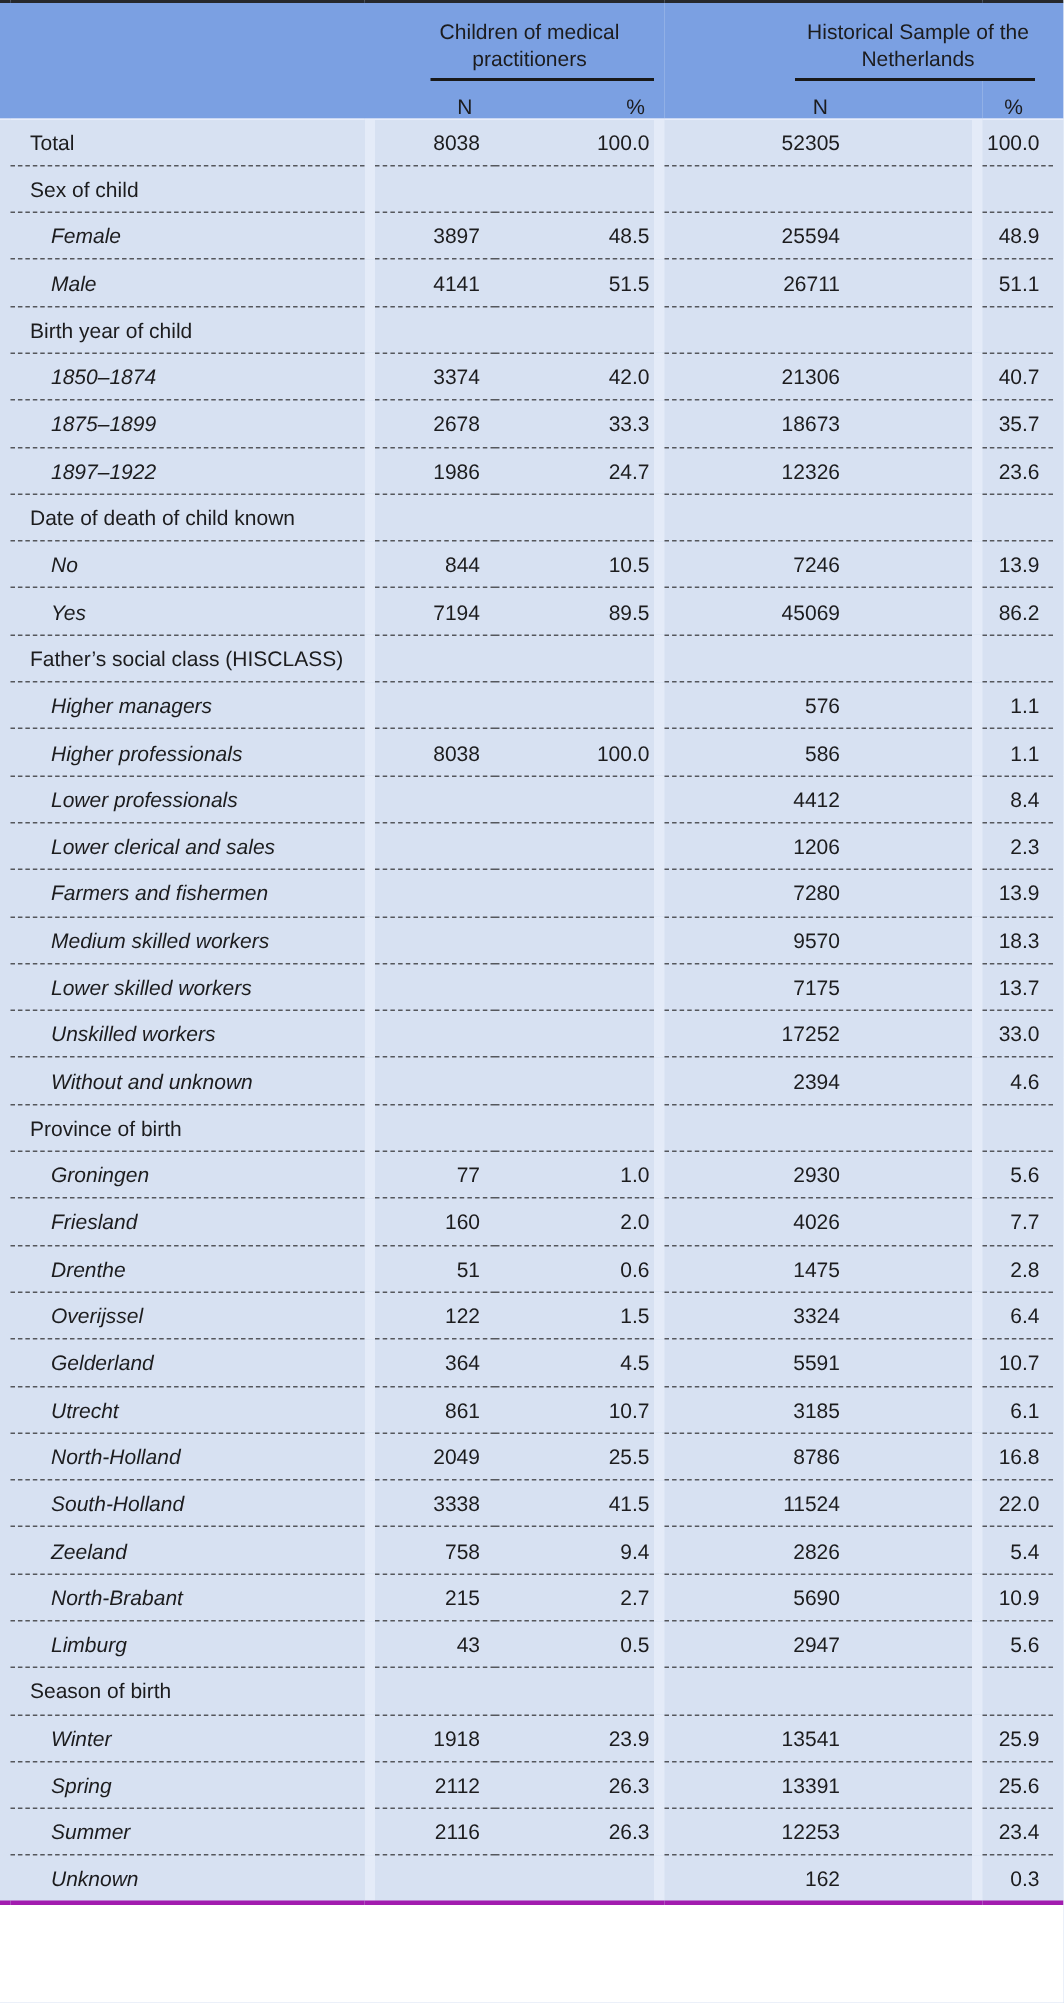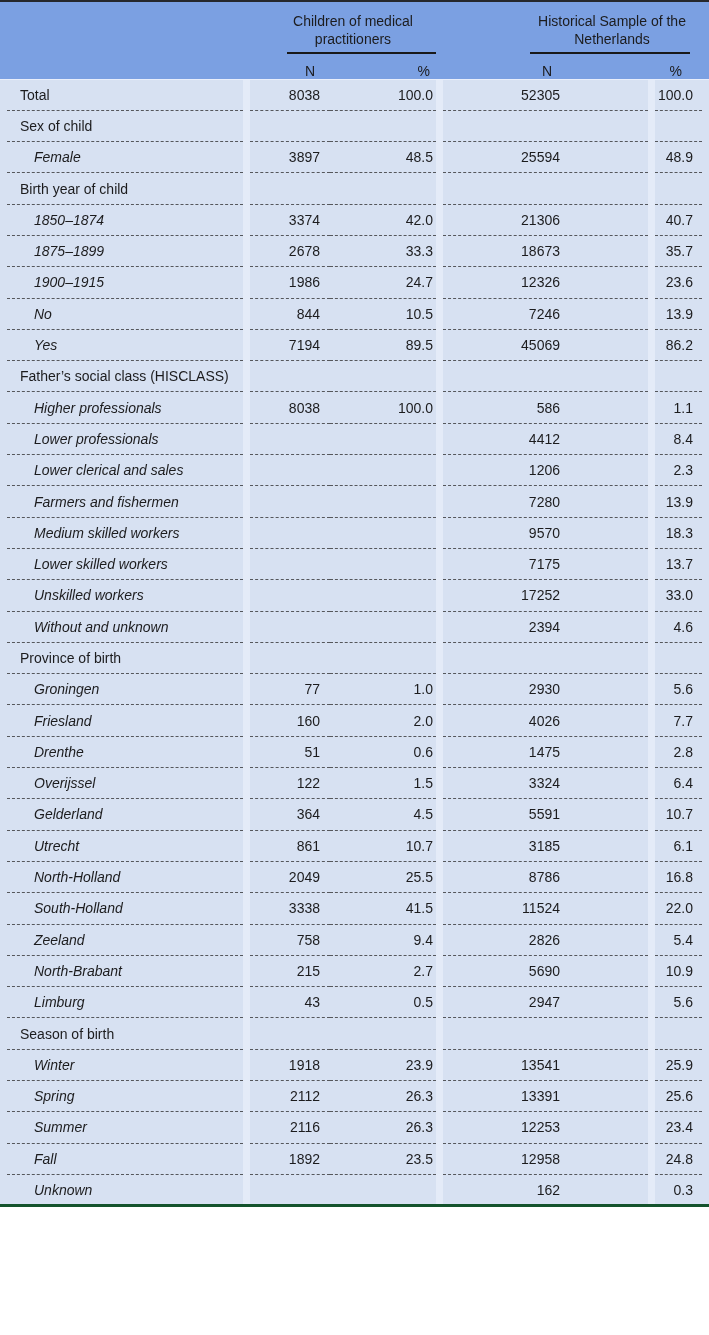--- a/index.html
+++ b/index.html
@@ -10,21 +10,21 @@
     --dash:#55575c;
     --rule:#191919;
   }
   html,body{margin:0;padding:0;background:#ffffff;}
   body{width:709px;}
   table{
     width:709px;
     border-collapse:collapse;
     table-layout:fixed;
     border-top:2px solid #26282c;
-    border-bottom:3px solid #14532d;
+    border-bottom:3px solid #a21caf;
     background:var(--row_bg);
     font-family:"Liberation Sans","DejaVu Sans",sans-serif;
     font-size:14px;
     color:var(--text);
     padding-left:12px;
   }
   col.c-edge{width:7px;}
   col.c-label{width:236px;}
   col.c-g1{width:7px;}
   col.c-n1{width:80px;}
@@ -146,20 +146,32 @@
         <td class="label bb">Female</td>
         <td class="gapcell"></td>
         <td class="num n1 bb">3897</td>
         <td class="num p1 bb">48.5</td>
         <td class="gapcell"></td>
         <td class="num n2 bb">25594</td>
         <td class="gapcell"></td>
         <td class="num p2 bb">48.9</td>
         <td class="edgecell"></td>
       </tr>
+      <tr class="data">
+        <td class="edgecell"></td>
+        <td class="label bb">Male</td>
+        <td class="gapcell"></td>
+        <td class="num n1 bb">4141</td>
+        <td class="num p1 bb">51.5</td>
+        <td class="gapcell"></td>
+        <td class="num n2 bb">26711</td>
+        <td class="gapcell"></td>
+        <td class="num p2 bb">51.1</td>
+        <td class="edgecell"></td>
+      </tr>
       <tr class="section">
         <td class="edgecell"></td>
         <td class="label bb">Birth year of child</td>
         <td class="gapcell"></td>
         <td class="num n1 bb"></td>
         <td class="num p1 bb"></td>
         <td class="gapcell"></td>
         <td class="num n2 bb"></td>
         <td class="gapcell"></td>
         <td class="num p2 bb"></td>
@@ -184,30 +196,42 @@
         <td class="num n1 bb">2678</td>
         <td class="num p1 bb">33.3</td>
         <td class="gapcell"></td>
         <td class="num n2 bb">18673</td>
         <td class="gapcell"></td>
         <td class="num p2 bb">35.7</td>
         <td class="edgecell"></td>
       </tr>
       <tr class="data">
         <td class="edgecell"></td>
-        <td class="label bb">1900–1915</td>
+        <td class="label bb">1897–1922</td>
         <td class="gapcell"></td>
         <td class="num n1 bb">1986</td>
         <td class="num p1 bb">24.7</td>
         <td class="gapcell"></td>
         <td class="num n2 bb">12326</td>
         <td class="gapcell"></td>
         <td class="num p2 bb">23.6</td>
         <td class="edgecell"></td>
       </tr>
+      <tr class="section">
+        <td class="edgecell"></td>
+        <td class="label bb">Date of death of child known</td>
+        <td class="gapcell"></td>
+        <td class="num n1 bb"></td>
+        <td class="num p1 bb"></td>
+        <td class="gapcell"></td>
+        <td class="num n2 bb"></td>
+        <td class="gapcell"></td>
+        <td class="num p2 bb"></td>
+        <td class="edgecell"></td>
+      </tr>
       <tr class="data">
         <td class="edgecell"></td>
         <td class="label bb">No</td>
         <td class="gapcell"></td>
         <td class="num n1 bb">844</td>
         <td class="num p1 bb">10.5</td>
         <td class="gapcell"></td>
         <td class="num n2 bb">7246</td>
         <td class="gapcell"></td>
         <td class="num p2 bb">13.9</td>
@@ -232,20 +256,32 @@
         <td class="num n1 bb"></td>
         <td class="num p1 bb"></td>
         <td class="gapcell"></td>
         <td class="num n2 bb"></td>
         <td class="gapcell"></td>
         <td class="num p2 bb"></td>
         <td class="edgecell"></td>
       </tr>
       <tr class="data">
         <td class="edgecell"></td>
+        <td class="label bb">Higher managers</td>
+        <td class="gapcell"></td>
+        <td class="num n1 bb"></td>
+        <td class="num p1 bb"></td>
+        <td class="gapcell"></td>
+        <td class="num n2 bb">576</td>
+        <td class="gapcell"></td>
+        <td class="num p2 bb">1.1</td>
+        <td class="edgecell"></td>
+      </tr>
+      <tr class="data">
+        <td class="edgecell"></td>
         <td class="label bb">Higher professionals</td>
         <td class="gapcell"></td>
         <td class="num n1 bb">8038</td>
         <td class="num p1 bb">100.0</td>
         <td class="gapcell"></td>
         <td class="num n2 bb">586</td>
         <td class="gapcell"></td>
         <td class="num p2 bb">1.1</td>
         <td class="edgecell"></td>
       </tr>
@@ -516,32 +552,20 @@
       <tr class="data">
         <td class="edgecell"></td>
         <td class="label bb">Summer</td>
         <td class="gapcell"></td>
         <td class="num n1 bb">2116</td>
         <td class="num p1 bb">26.3</td>
         <td class="gapcell"></td>
         <td class="num n2 bb">12253</td>
         <td class="gapcell"></td>
         <td class="num p2 bb">23.4</td>
-        <td class="edgecell"></td>
-      </tr>
-      <tr class="data">
-        <td class="edgecell"></td>
-        <td class="label bb">Fall</td>
-        <td class="gapcell"></td>
-        <td class="num n1 bb">1892</td>
-        <td class="num p1 bb">23.5</td>
-        <td class="gapcell"></td>
-        <td class="num n2 bb">12958</td>
-        <td class="gapcell"></td>
-        <td class="num p2 bb">24.8</td>
         <td class="edgecell"></td>
       </tr>
       <tr class="data">
         <td class="edgecell"></td>
         <td class="label bb">Unknown</td>
         <td class="gapcell"></td>
         <td class="num n1 bb"></td>
         <td class="num p1 bb"></td>
         <td class="gapcell"></td>
         <td class="num n2 bb">162</td>

